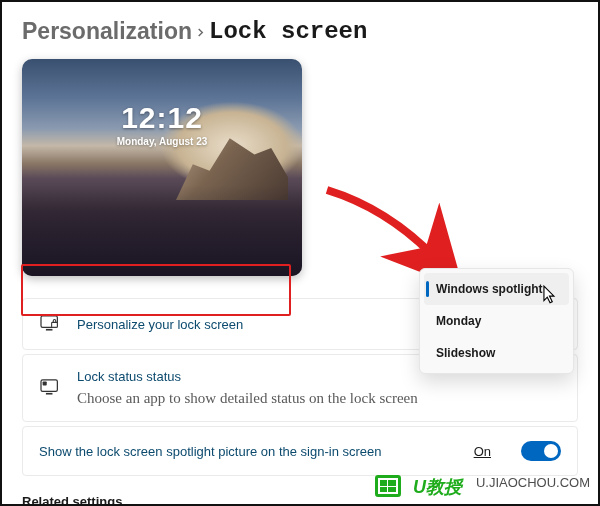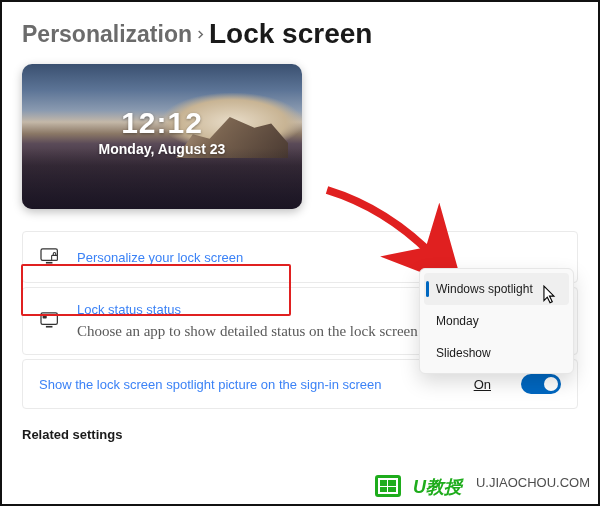--- a/index.html
+++ b/index.html
@@ -25,32 +25,33 @@
     font-size: 23px;
     font-weight: 600;
     color: #6b6b6b;
     cursor: pointer;
   }
   .breadcrumb .sep {
     font-size: 14px;
     color: #6b6b6b;
   }
   .breadcrumb .current {
-    font-size: 28px;
+    font-size: 24px;
     font-weight: 600;
     color: #1a1a1a;
+    font-family: Liberation Mono, monospace;
   }
   .preview-wrap {
     display: flex;
     justify-content: flex-start;
     margin-bottom: 22px;
   }
   .preview {
     width: 280px;
-    height: 145px;
+    height: 217px;
     border-radius: 10px;
     overflow: hidden;
     box-shadow: 0 3px 10px rgba(0,0,0,0.25);
     position: relative;
     background:
       radial-gradient(ellipse at 75% 40%, #e8dcc8 0%, #c8b494 18%, transparent 24%),
       linear-gradient(180deg,
         #3a5070 0%, #5c7496 18%, #8a9ab0 32%,
         #c4b8a8 40%, #8b7866 48%,
         #5a4a58 55%, #3a2e3a 70%, #2a2230 100%);
@@ -70,39 +71,39 @@
   }
   .clock {
     position: absolute;
     top: 42px; left: 0; right: 0;
     text-align: center;
     color: #fff;
     z-index: 2;
     text-shadow: 0 1px 3px rgba(0,0,0,0.4);
   }
   .clock .time { font-size: 30px; font-weight: 600; letter-spacing: 1px; }
-  .clock .date { font-size: 14px; font-weight: 600; margin-top: 1px; }
+  .clock .date { font-size: 10px; font-weight: 600; margin-top: 1px; }
 
   .setting-row {
     border: 1px solid #eaeaea;
     border-radius: 4px;
     padding: 14px 16px;
     display: flex;
     align-items: center;
     gap: 16px;
     margin-bottom: 4px;
     background: #fff;
   }
   .setting-row .icon {
     width: 22px; height: 22px; flex: 0 0 22px;
     display: flex; align-items: center; justify-content: center;
     color: #333;
   }
   .setting-row .text { flex: 1; }
-  .setting-row .title { font-size: 13px; color: #3b82f6; }
+  .setting-row .title { font-size: 13px; color: #0c4a6e; }
   .setting-row .sub { font-size: 15px; color: #5a5a5a; margin-top: 6px; font-family: Liberation Serif, serif; }
   .setting-row .value { font-size: 13px; color: #1a1a1a; text-decoration: underline; }
   .toggle {
     width: 40px; height: 20px; border-radius: 10px;
     background: #0067c0; position: relative; margin-left: 14px;
   }
   .toggle::after {
     content: ''; position: absolute; width: 14px; height: 14px;
     background: #fff; border-radius: 50%; top: 3px; right: 3px;
   }
@@ -114,20 +115,21 @@
   }
   .dropdown {
     position: absolute;
     width: 155px;
     background: #f9f9f9;
     border-radius: 6px;
     border: 1px solid #e6e6e6;
     box-shadow: 0 8px 20px rgba(0,0,0,0.15);
     padding: 4px;
     z-index: 10;
+    font-weight: bold;
   }
   .dd-item {
     padding: 9px 12px;
     font-size: 12px;
     color: #1a1a1a;
     border-radius: 4px;
     cursor: pointer;
     position: relative;
   }
   .dd-item.hover { background: #efefef; }

